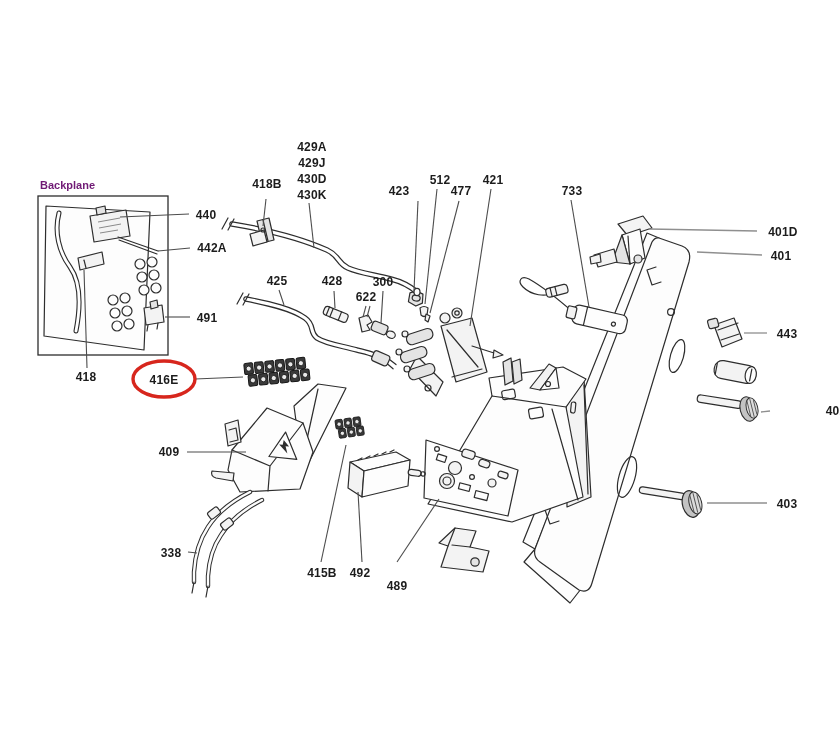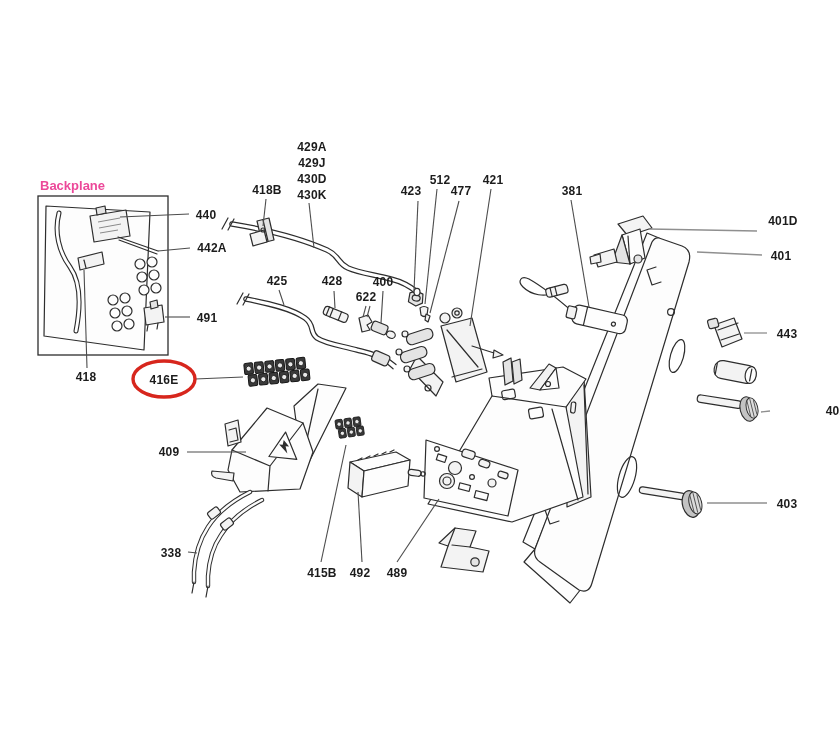--- a/index.html
+++ b/index.html
@@ -1,21 +1,21 @@
 <!DOCTYPE html>
 <html><head>
 <meta charset="utf-8">
 <style>
   html,body{margin:0;padding:0;background:#ffffff;}
   .stage{position:relative;width:840px;height:750px;background:#fff;overflow:hidden;
          font-family:"Liberation Sans","DejaVu Sans",sans-serif;}
   .stage svg{position:absolute;left:0;top:0;}
   .lbl{position:absolute;transform:translate(-50%,-50%);font-size:12px;font-weight:bold;
        color:#1c1c1c;white-space:nowrap;letter-spacing:.2px;}
-  .lbl-title{position:absolute;transform:translate(0,-50%);font-size:13px;font-weight:bold;color:#ec4899;}
+  .lbl-title{position:absolute;transform:translate(0,-50%);font-size:11px;font-weight:bold;color:#701a75;}
   
   .ln{stroke:#2d2d2d;stroke-width:1.2;fill:none;stroke-linecap:round;stroke-linejoin:round}
   .fw{fill:#fdfdfd;stroke:#2d2d2d;stroke-width:1.2;stroke-linejoin:round}
   .fl{fill:#f3f3f3;stroke:#2d2d2d;stroke-width:1.2;stroke-linejoin:round}
   .fg{fill:#e4e4e4;stroke:#2d2d2d;stroke-width:1.2;stroke-linejoin:round}
   .fm{fill:#c3c3c3;stroke:#2d2d2d;stroke-width:1.2;stroke-linejoin:round}
   .fd{fill:#3a3a3a;stroke:#161616;stroke-width:1;stroke-linejoin:round}
   .tubeo{stroke:#2d2d2d;stroke-width:5.6;fill:none;stroke-linecap:round}
   .tubei{stroke:#ffffff;stroke-width:3.2;fill:none;stroke-linecap:round}
   .wireo{stroke:#2f2f2f;stroke-width:4.4;fill:none;stroke-linecap:round}
@@ -340,38 +340,38 @@
     <ellipse cx="164" cy="379" rx="31" ry="18" fill="none" stroke="#d7261d" stroke-width="3.4"></ellipse>
   </g>
 </svg>
 
 <div class="lbl-title" style="left:40px;top:185px">Backplane</div>
 <div class="lbl" style="left:206px;top:215px">440</div>
 <div class="lbl" style="left:212px;top:248px">442A</div>
 <div class="lbl" style="left:207px;top:318px">491</div>
 <div class="lbl" style="left:86px;top:377px">418</div>
 <div class="lbl" style="left:164px;top:380px">416E</div>
-<div class="lbl" style="left:267px;top:190px">418B</div>
+<div class="lbl" style="left:267px;top:184px">418B</div>
 <div class="lbl" style="left:312px;top:147px">429A</div>
 <div class="lbl" style="left:312px;top:163px">429J</div>
 <div class="lbl" style="left:312px;top:179px">430D</div>
 <div class="lbl" style="left:312px;top:195px">430K</div>
-<div class="lbl" style="left:411px;top:191px">423</div>
+<div class="lbl" style="left:399px;top:191px">423</div>
 <div class="lbl" style="left:440px;top:180px">512</div>
 <div class="lbl" style="left:461px;top:191px">477</div>
 <div class="lbl" style="left:493px;top:180px">421</div>
-<div class="lbl" style="left:572px;top:191px">381</div>
-<div class="lbl" style="left:783px;top:221px">401D</div>
+<div class="lbl" style="left:572px;top:191px">733</div>
+<div class="lbl" style="left:783px;top:232px">401D</div>
 <div class="lbl" style="left:781px;top:256px">401</div>
 <div class="lbl" style="left:787px;top:334px">443</div>
 <div class="lbl" style="left:836px;top:411px">402</div>
 <div class="lbl" style="left:787px;top:504px">403</div>
 <div class="lbl" style="left:277px;top:281px">425</div>
 <div class="lbl" style="left:332px;top:281px">428</div>
 <div class="lbl" style="left:366px;top:297px">622</div>
-<div class="lbl" style="left:383px;top:282px">400</div>
+<div class="lbl" style="left:383px;top:282px">300</div>
 <div class="lbl" style="left:169px;top:452px">409</div>
 <div class="lbl" style="left:171px;top:553px">338</div>
 <div class="lbl" style="left:322px;top:573px">415B</div>
 <div class="lbl" style="left:360px;top:573px">492</div>
-<div class="lbl" style="left:397px;top:573px">489</div>
+<div class="lbl" style="left:397px;top:586px">489</div>
 
 </div>
 
 </body></html>

